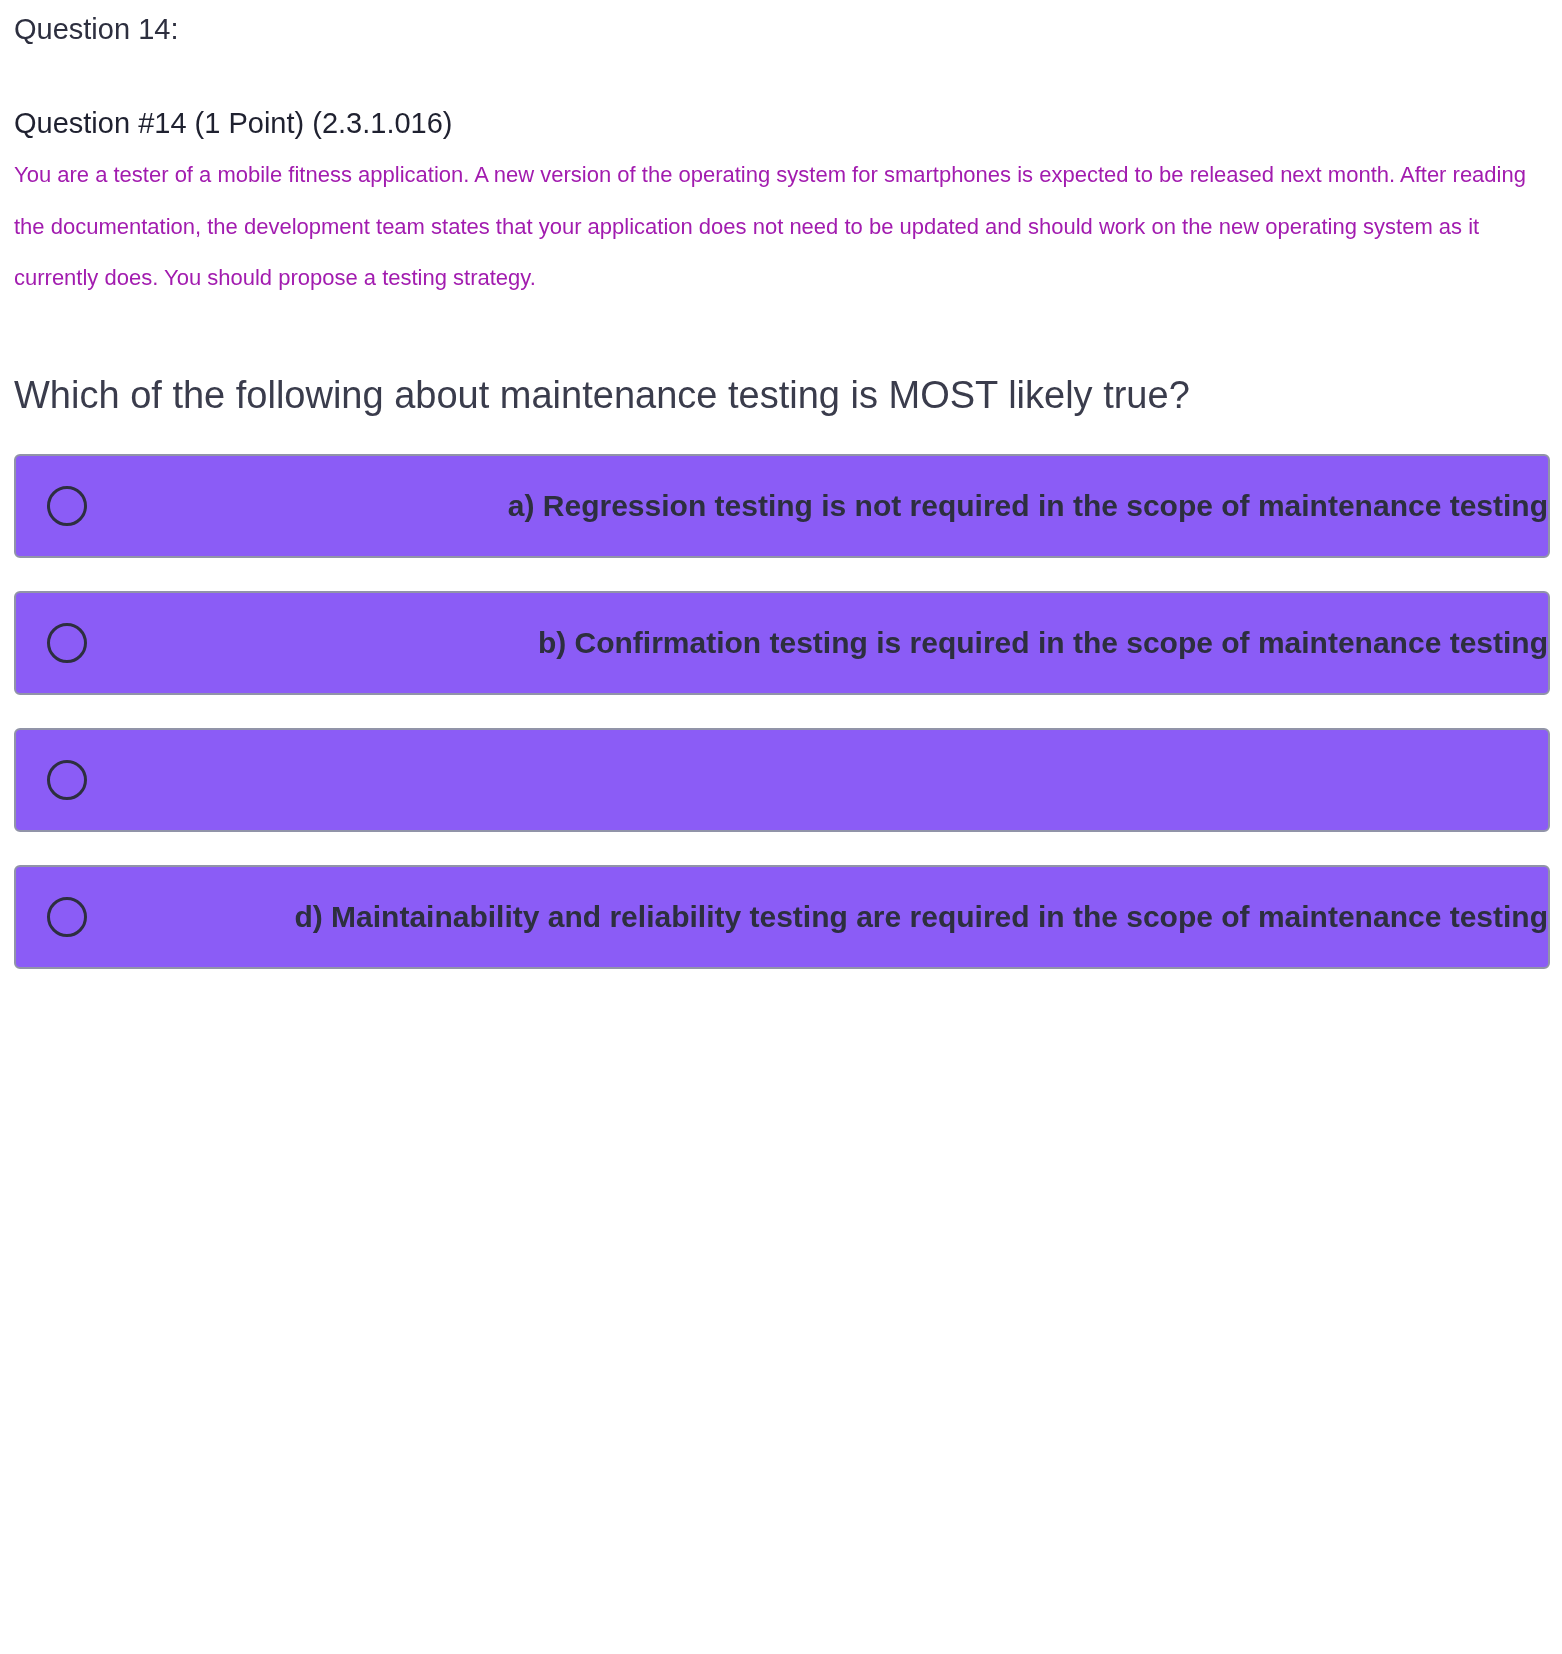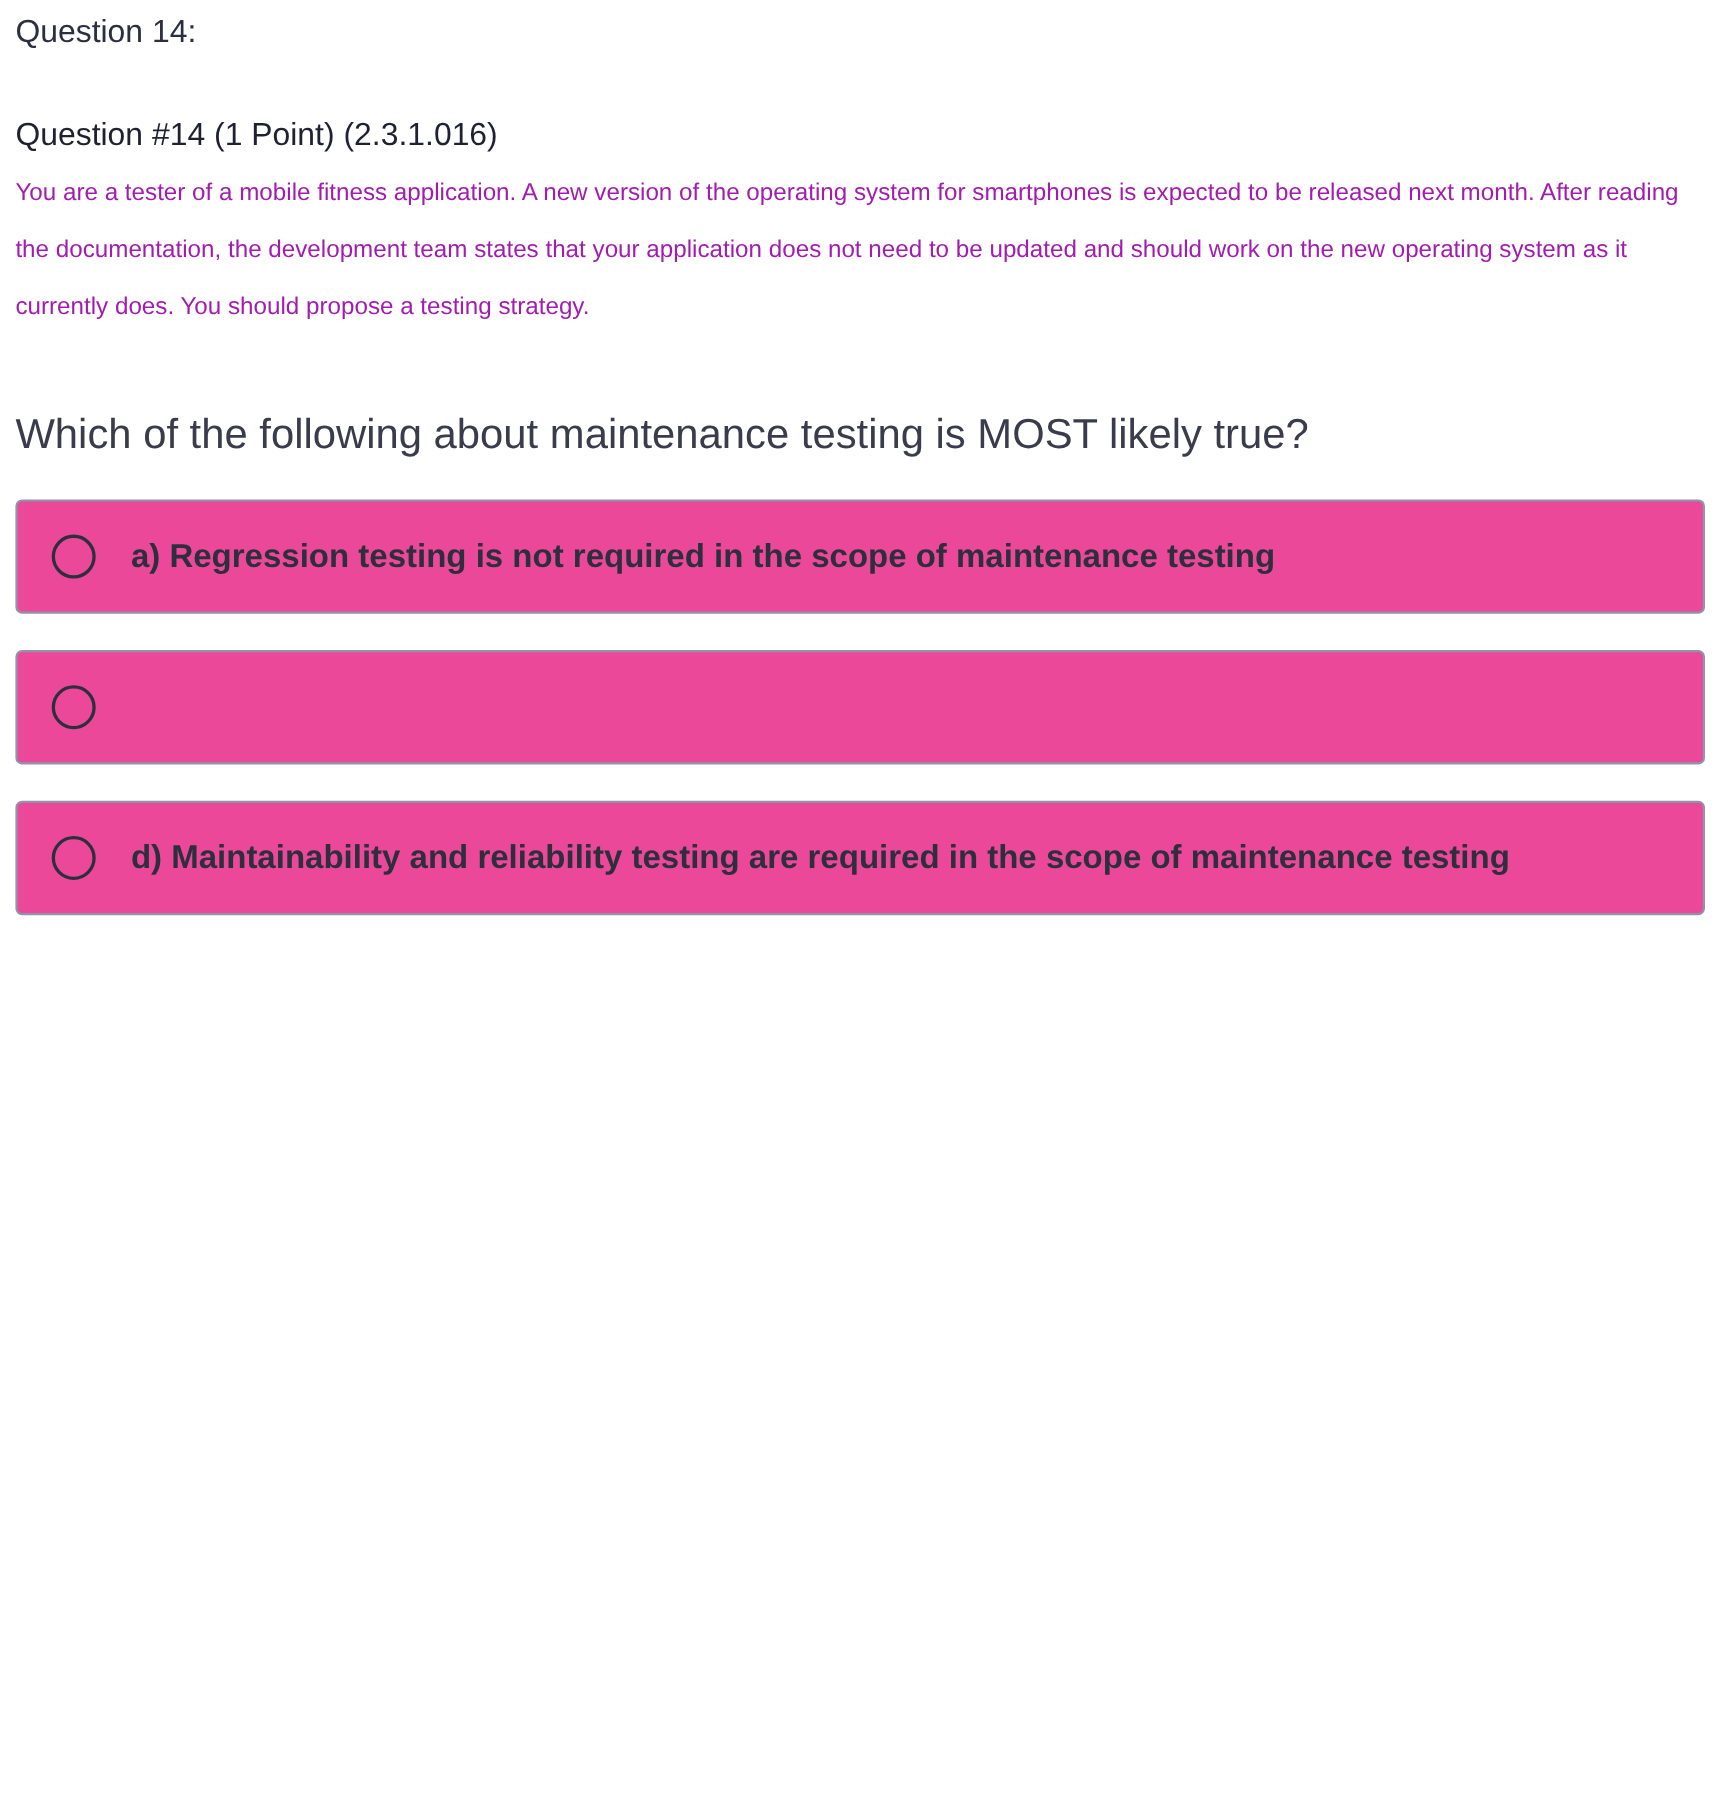--- a/index.html
+++ b/index.html
@@ -62,25 +62,26 @@
     left: 0;
     top: 454px;
     width: 1536px;
   }
   .option {
     box-sizing: border-box;
     width: 1536px;
     height: 104px;
     border: 2px solid #9194a8;
     border-radius: 6px;
-    background: #ec4899;
+    background: #8b5cf6;
     display: flex;
     align-items: center;
     margin-bottom: 33px;
     cursor: pointer;
+    justify-content: space-between;
   }
   .radio {
     box-sizing: border-box;
     width: 40px;
     height: 40px;
     border: 3.5px solid #2d2f3f;
     border-radius: 50%;
     margin-left: 31px;
     margin-right: 32px;
     flex: 0 0 auto;
@@ -101,19 +102,23 @@
   <p class="q-body">You are a tester of a mobile fitness application. A new version of the operating system for smartphones is expected to be released next month. After reading the documentation, the development team states that your application does not need to be updated and should work on the new operating system as it currently does. You should propose a testing strategy.</p>
   <p class="q-prompt">Which of the following about maintenance testing is MOST likely true?</p>
 
   <div class="options" role="radiogroup">
     <div class="option" role="radio">
       <span class="radio"></span>
       <span class="option-label">a) Regression testing is not required in the scope of maintenance testing</span>
     </div>
     <div class="option" role="radio">
       <span class="radio"></span>
+      <span class="option-label">b) Confirmation testing is required in the scope of maintenance testing</span>
+    </div>
+    <div class="option" role="radio">
+      <span class="radio"></span>
     </div>
     <div class="option" role="radio">
       <span class="radio"></span>
       <span class="option-label">d) Maintainability and reliability testing are required in the scope of maintenance testing</span>
     </div>
   </div>
 </div>
 
 </body></html>

